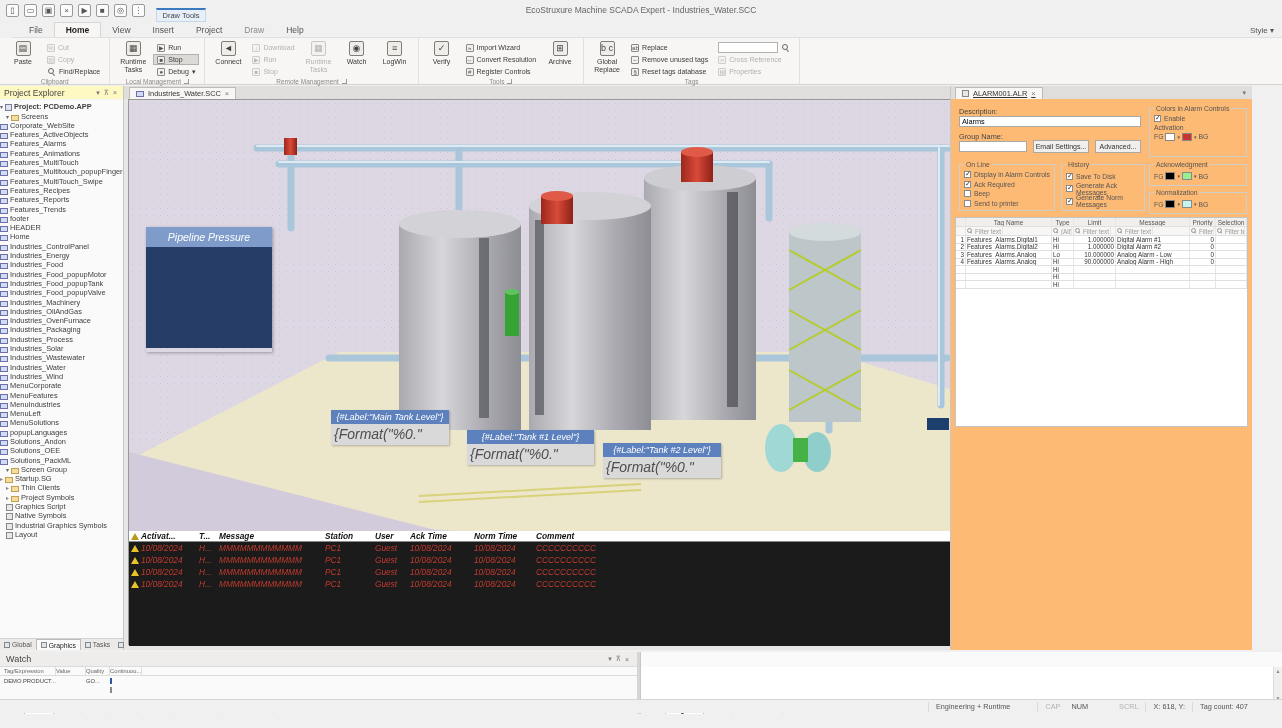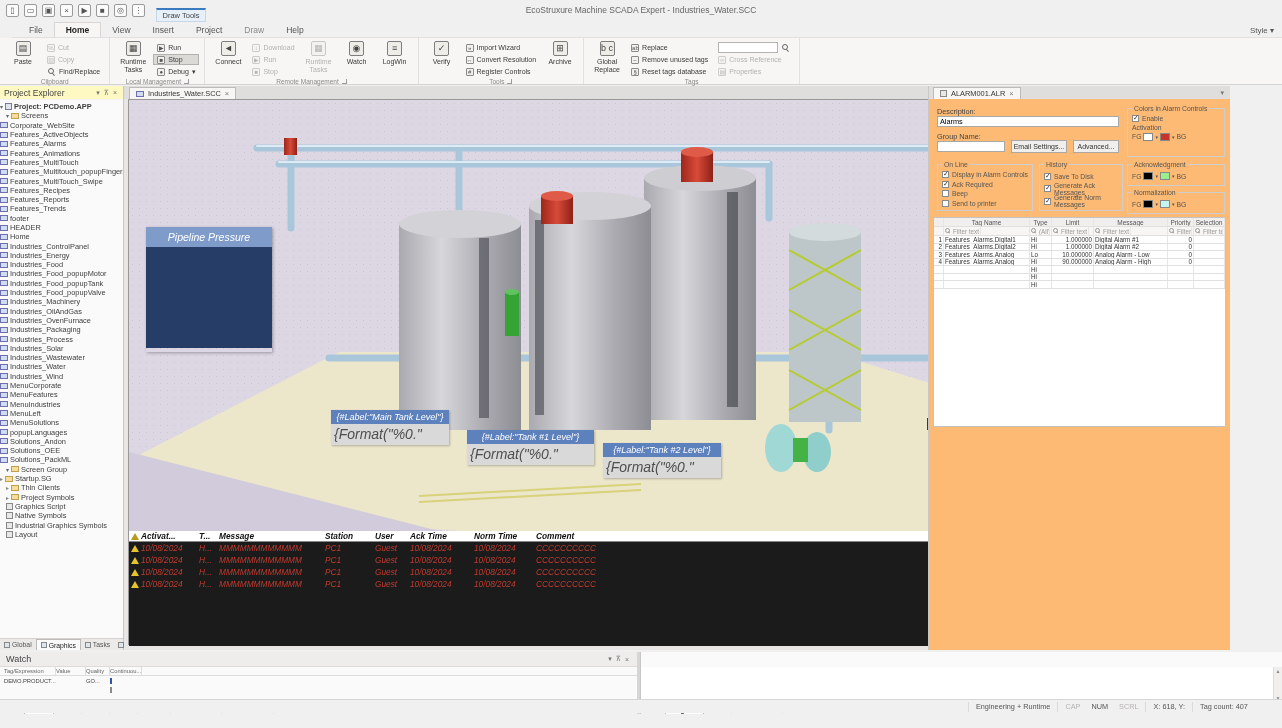--- a/index.html
+++ b/index.html
@@ -36,21 +36,21 @@
 .mag::before{content:"";position:absolute;width:4px;height:4px;border:1px solid #666;border-radius:50%;left:1px;top:1px;}
 .mag::after{content:"";position:absolute;width:3px;height:1px;background:#666;transform:rotate(45deg);left:5px;top:7px;}
 
 #main{top:86px;left:0;width:1282px;height:564px;}
 
 #pexp{left:0;top:0;width:124px;height:564px;background:#f4f3f2;border-right:1px solid #c9c7c5;}
 #pexp-head{height:13px;display:flex;align-items:center;padding:0 4px;font-size:8.5px;color:#444;background:#fef9c3;}
 #pexp-head .sp{flex:1;}
 .mini-ic{font-size:7px;color:#777;padding:0 2px;}
 #tree{position:absolute;top:14px;left:0;right:0;bottom:12px;background:#fafafa;overflow:hidden;font-size:7.4px;color:#3d3d3d;padding-top:2px;}
-.trow{display:flex;align-items:center;gap:2px;height:9.3px;white-space:nowrap;overflow:hidden;}
+.trow{display:flex;align-items:flex-end;gap:2px;height:9.3px;white-space:nowrap;overflow:hidden;}
 .trow .exp::before{content:"▾";font-size:6px;color:#666;}
 .trow .col::before{content:"▸";font-size:6px;color:#888;}
 .tic-proj{width:7px;height:7px;border:1px solid #7a7a9a;background:#dfe4ef;flex:none;}
 .tic-folder{width:8px;height:6px;border:1px solid #c0a050;background:#f5dd9a;flex:none;}
 .tic-screen{width:8px;height:6px;border:1px solid #6f6fae;background:#cfdcf2;flex:none;}
 .tic-misc{width:7px;height:7px;border:1px solid #888;background:#e8e8e8;flex:none;}
 .lvl1{padding-left:6px;}.lvl2{}
 #pexp-tabs{position:absolute;bottom:0;left:0;right:0;height:12px;display:flex;background:#eceae8;border-top:1px solid #d5d3d1;font-size:6.8px;}
 .ptab{display:flex;align-items:center;gap:2px;padding:0 4px;color:#555;}
 .ptab.active{background:#fafafa;border:1px solid #bdbbb9;border-bottom:none;color:#222;}
@@ -70,21 +70,21 @@
 #pp-body{background:#263d68;height:101px;}
 
 #agrid{position:absolute;left:0;top:431px;width:840px;height:115px;background:#1b1b1b;font-size:8.3px;}
 .agrow{display:grid;grid-template-columns:12px 58px 20px 106px 50px 35px 64px 62px 1fr;height:12px;align-items:center;}
 .aghead{background:#fff;color:#111;font-weight:bold;height:11px;border-bottom:1px solid #888;}
 .aghead span{overflow:hidden;white-space:nowrap;}
 .agrow.data{color:#c23b2e;}
 .agrow.data span{overflow:hidden;white-space:nowrap;}
 .warn{width:0;height:0;border-left:4px solid transparent;border-right:4px solid transparent;border-bottom:7px solid #e8c329;margin-left:2px;}
 
-#aedit{left:928px;top:0;width:302px;height:564px;background:#f4f3f2;border-left:1px solid #c9c7c5;}
+#aedit{left:950px;top:0;width:302px;height:564px;background:#f4f3f2;border-left:1px solid #c9c7c5;text-decoration:underline;}
 #aedit-tabs{height:13px;display:flex;align-items:flex-end;padding-left:4px;background:#e0dedc;position:relative;}
 #aedit-body{position:absolute;top:13px;left:0;right:0;bottom:0;background:#fdba74;font-size:7.3px;color:#333;}
 .flabel{position:absolute;font-size:7.3px;color:#444;}
 .tbox{position:absolute;border:1px solid #aaa8a5;background:#fff;font-size:7.3px;padding:0 2px;height:11px;}
 .btn{position:absolute;border:1px solid #aaa8a5;background:#f0efed;font-size:7px;text-align:center;height:13px;line-height:11px;color:#333;}
 fieldset{position:absolute;border:1px solid #d0cecb;font-size:6.8px;color:#555;padding:2px 4px;}
 fieldset legend{padding:0 2px;font-size:6.8px;}
 .cbrow{display:flex;align-items:center;gap:3px;height:9.5px;}
 .cb{width:7px;height:7px;border:1px solid #8a8a8a;background:#fff;position:relative;flex:none;}
 .cb[data-checked="true"]::after{content:"✓";position:absolute;left:0px;top:-2px;font-size:7px;color:#333;}
@@ -124,21 +124,21 @@
 .tabstrip{position:absolute;left:0;right:0;bottom:0;height:12px;background:#f2f1ef;border-top:1px solid #d8d6d4;display:flex;align-items:flex-end;font-size:6.8px;color:#555;}
 .nav{display:flex;align-items:center;gap:1px;padding:0 3px 1px;font-size:6px;color:#777;}
 .btab{padding:1px 6px;border-right:1px solid #ddd;}
 .btab.active{background:#fff;border:1px solid #bbb;border-bottom:none;font-weight:bold;color:#222;}
 .hscroll{display:flex;align-items:center;gap:1px;margin-left:8px;margin-bottom:1px;}
 .hthumb{width:14px;height:8px;background:#fff;border:1px solid #bbb;}
 
 #statusbar{top:699px;left:0;width:1282px;height:14px;background:#f0f0f0;border-top:1px solid #d8d6d4;display:flex;align-items:center;font-size:7.3px;color:#555;}
 #statusbar .sp{flex:1;}
 .sb-item{padding:0 7px;border-left:1px solid #dddbd9;height:10px;display:flex;align-items:center;}
-.dim{color:#b5b3b1;}
+.dim{color:#b5b3b1;margin-left:20px;}
 </style>
 </head>
 <body>
 
 <div id="app">
 
   <div class="abs" id="titlebar">
     <div id="qat">
       <span class="qicon">▯</span>
       <span class="qicon">▭</span>

